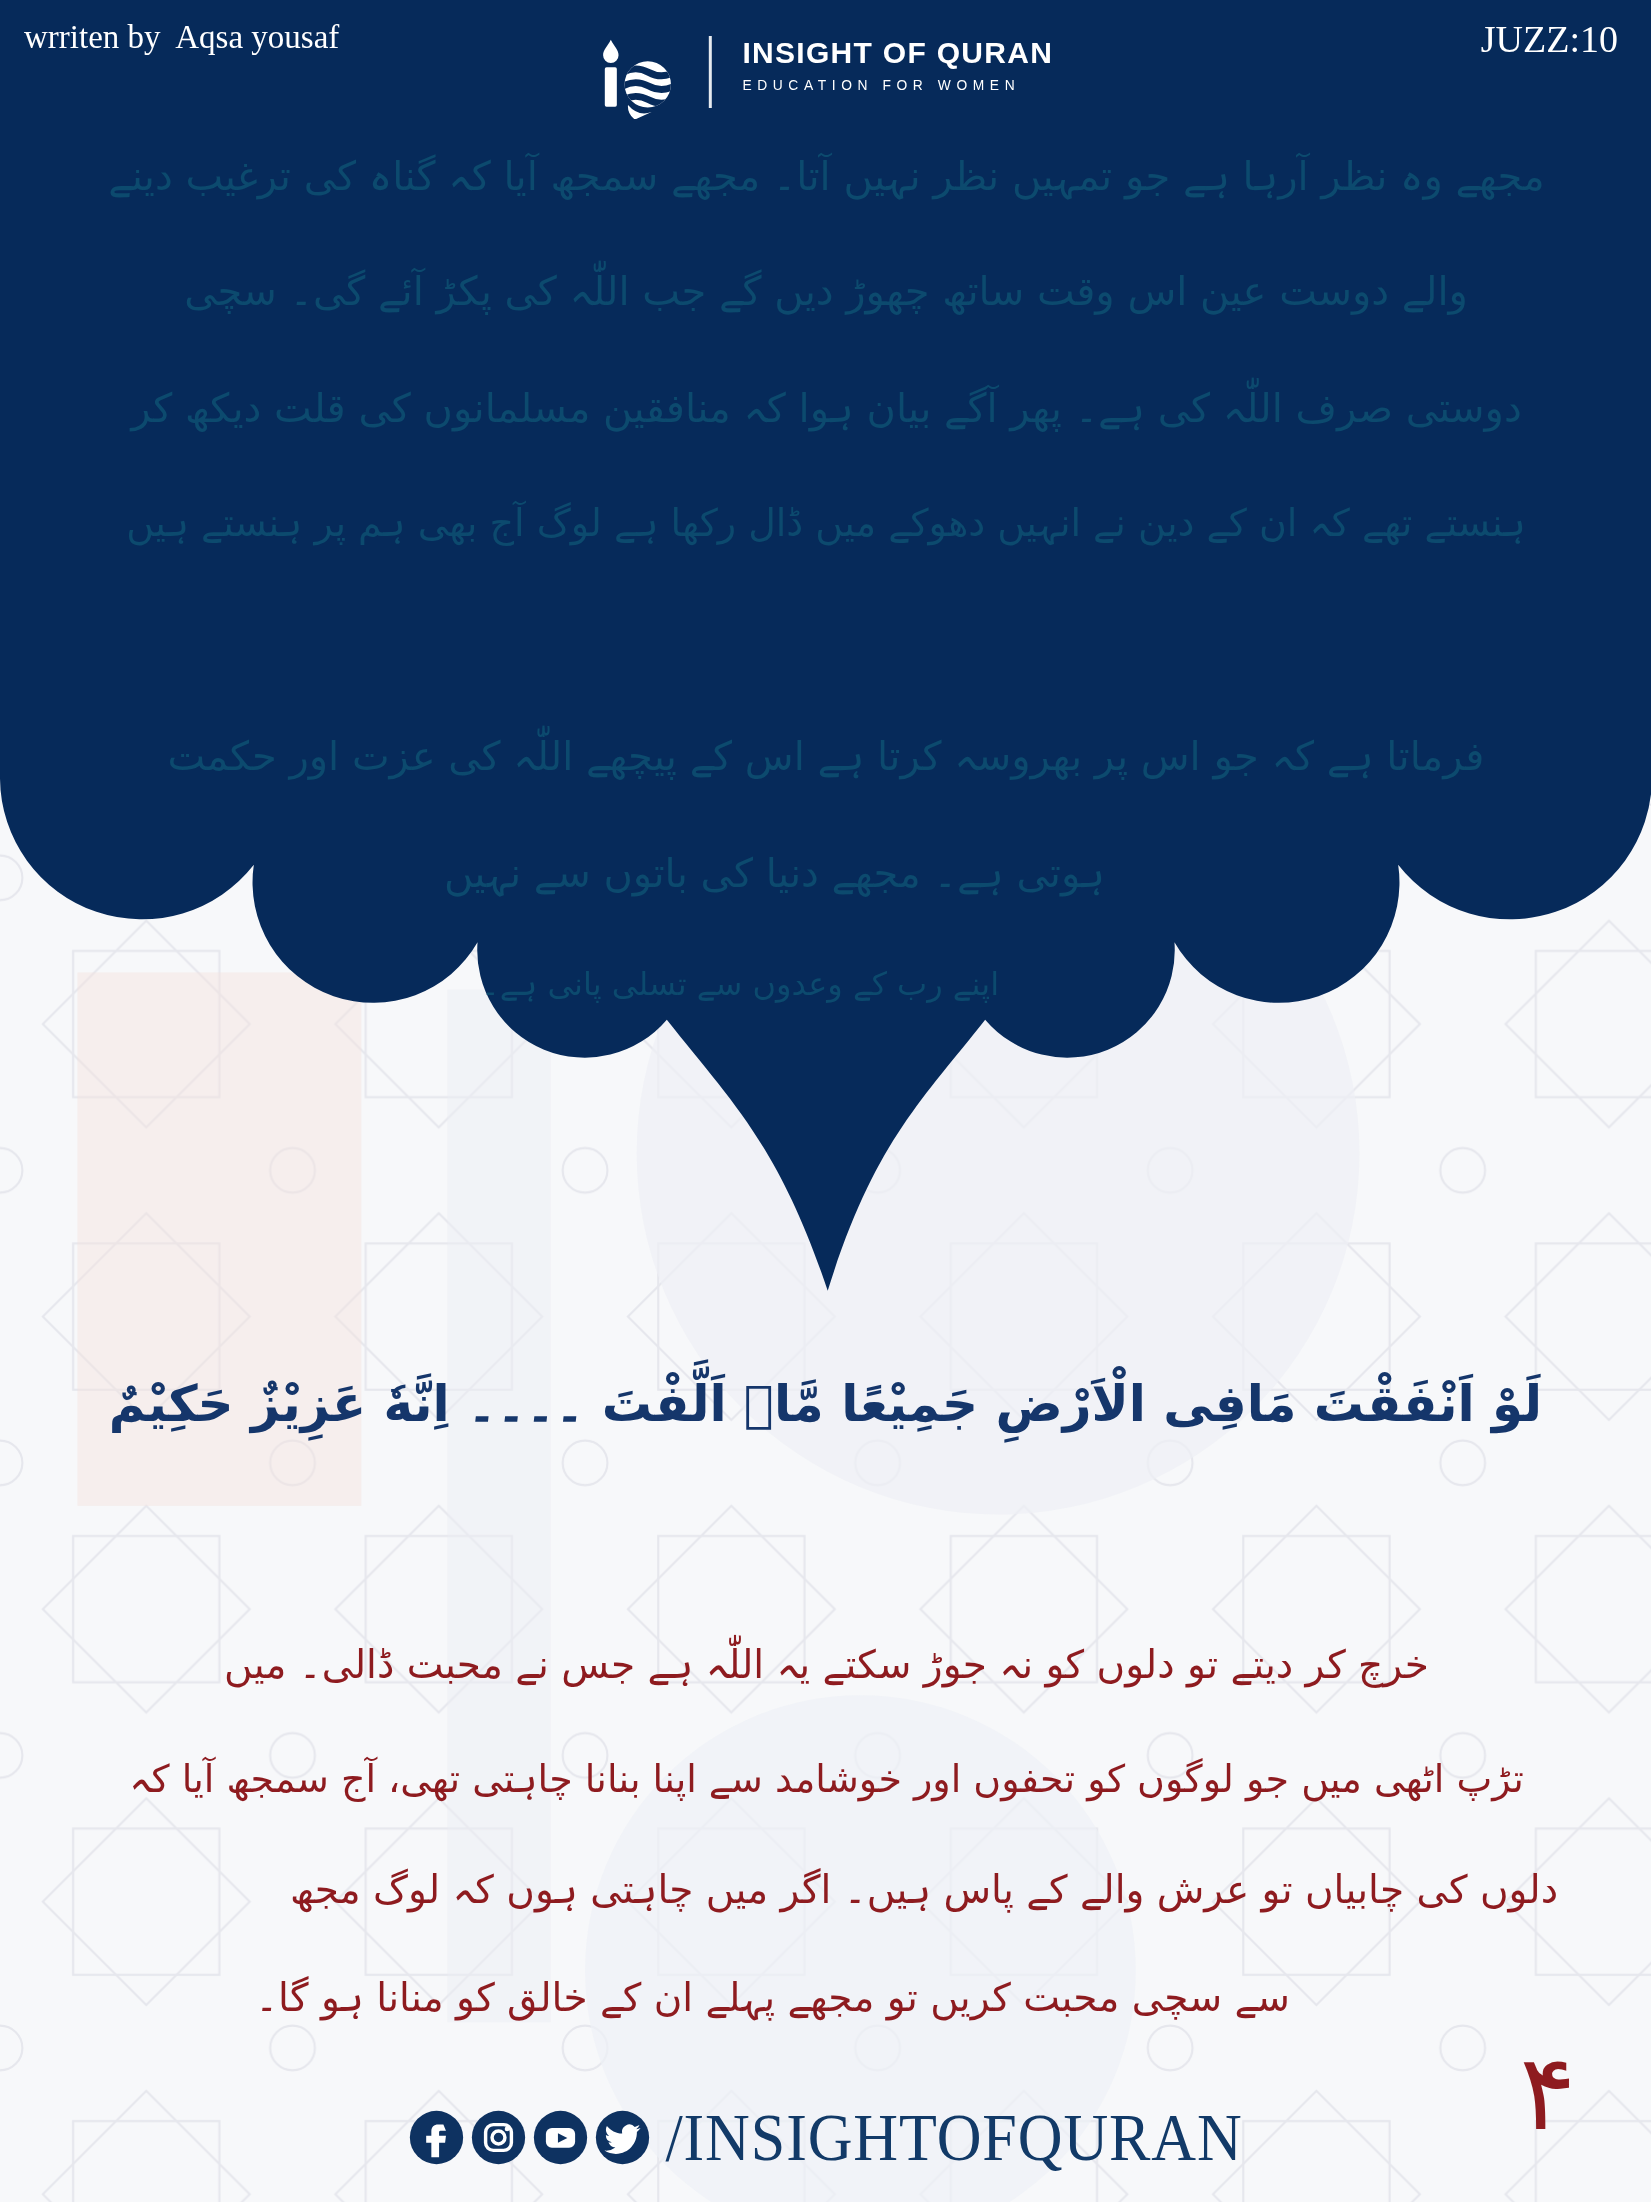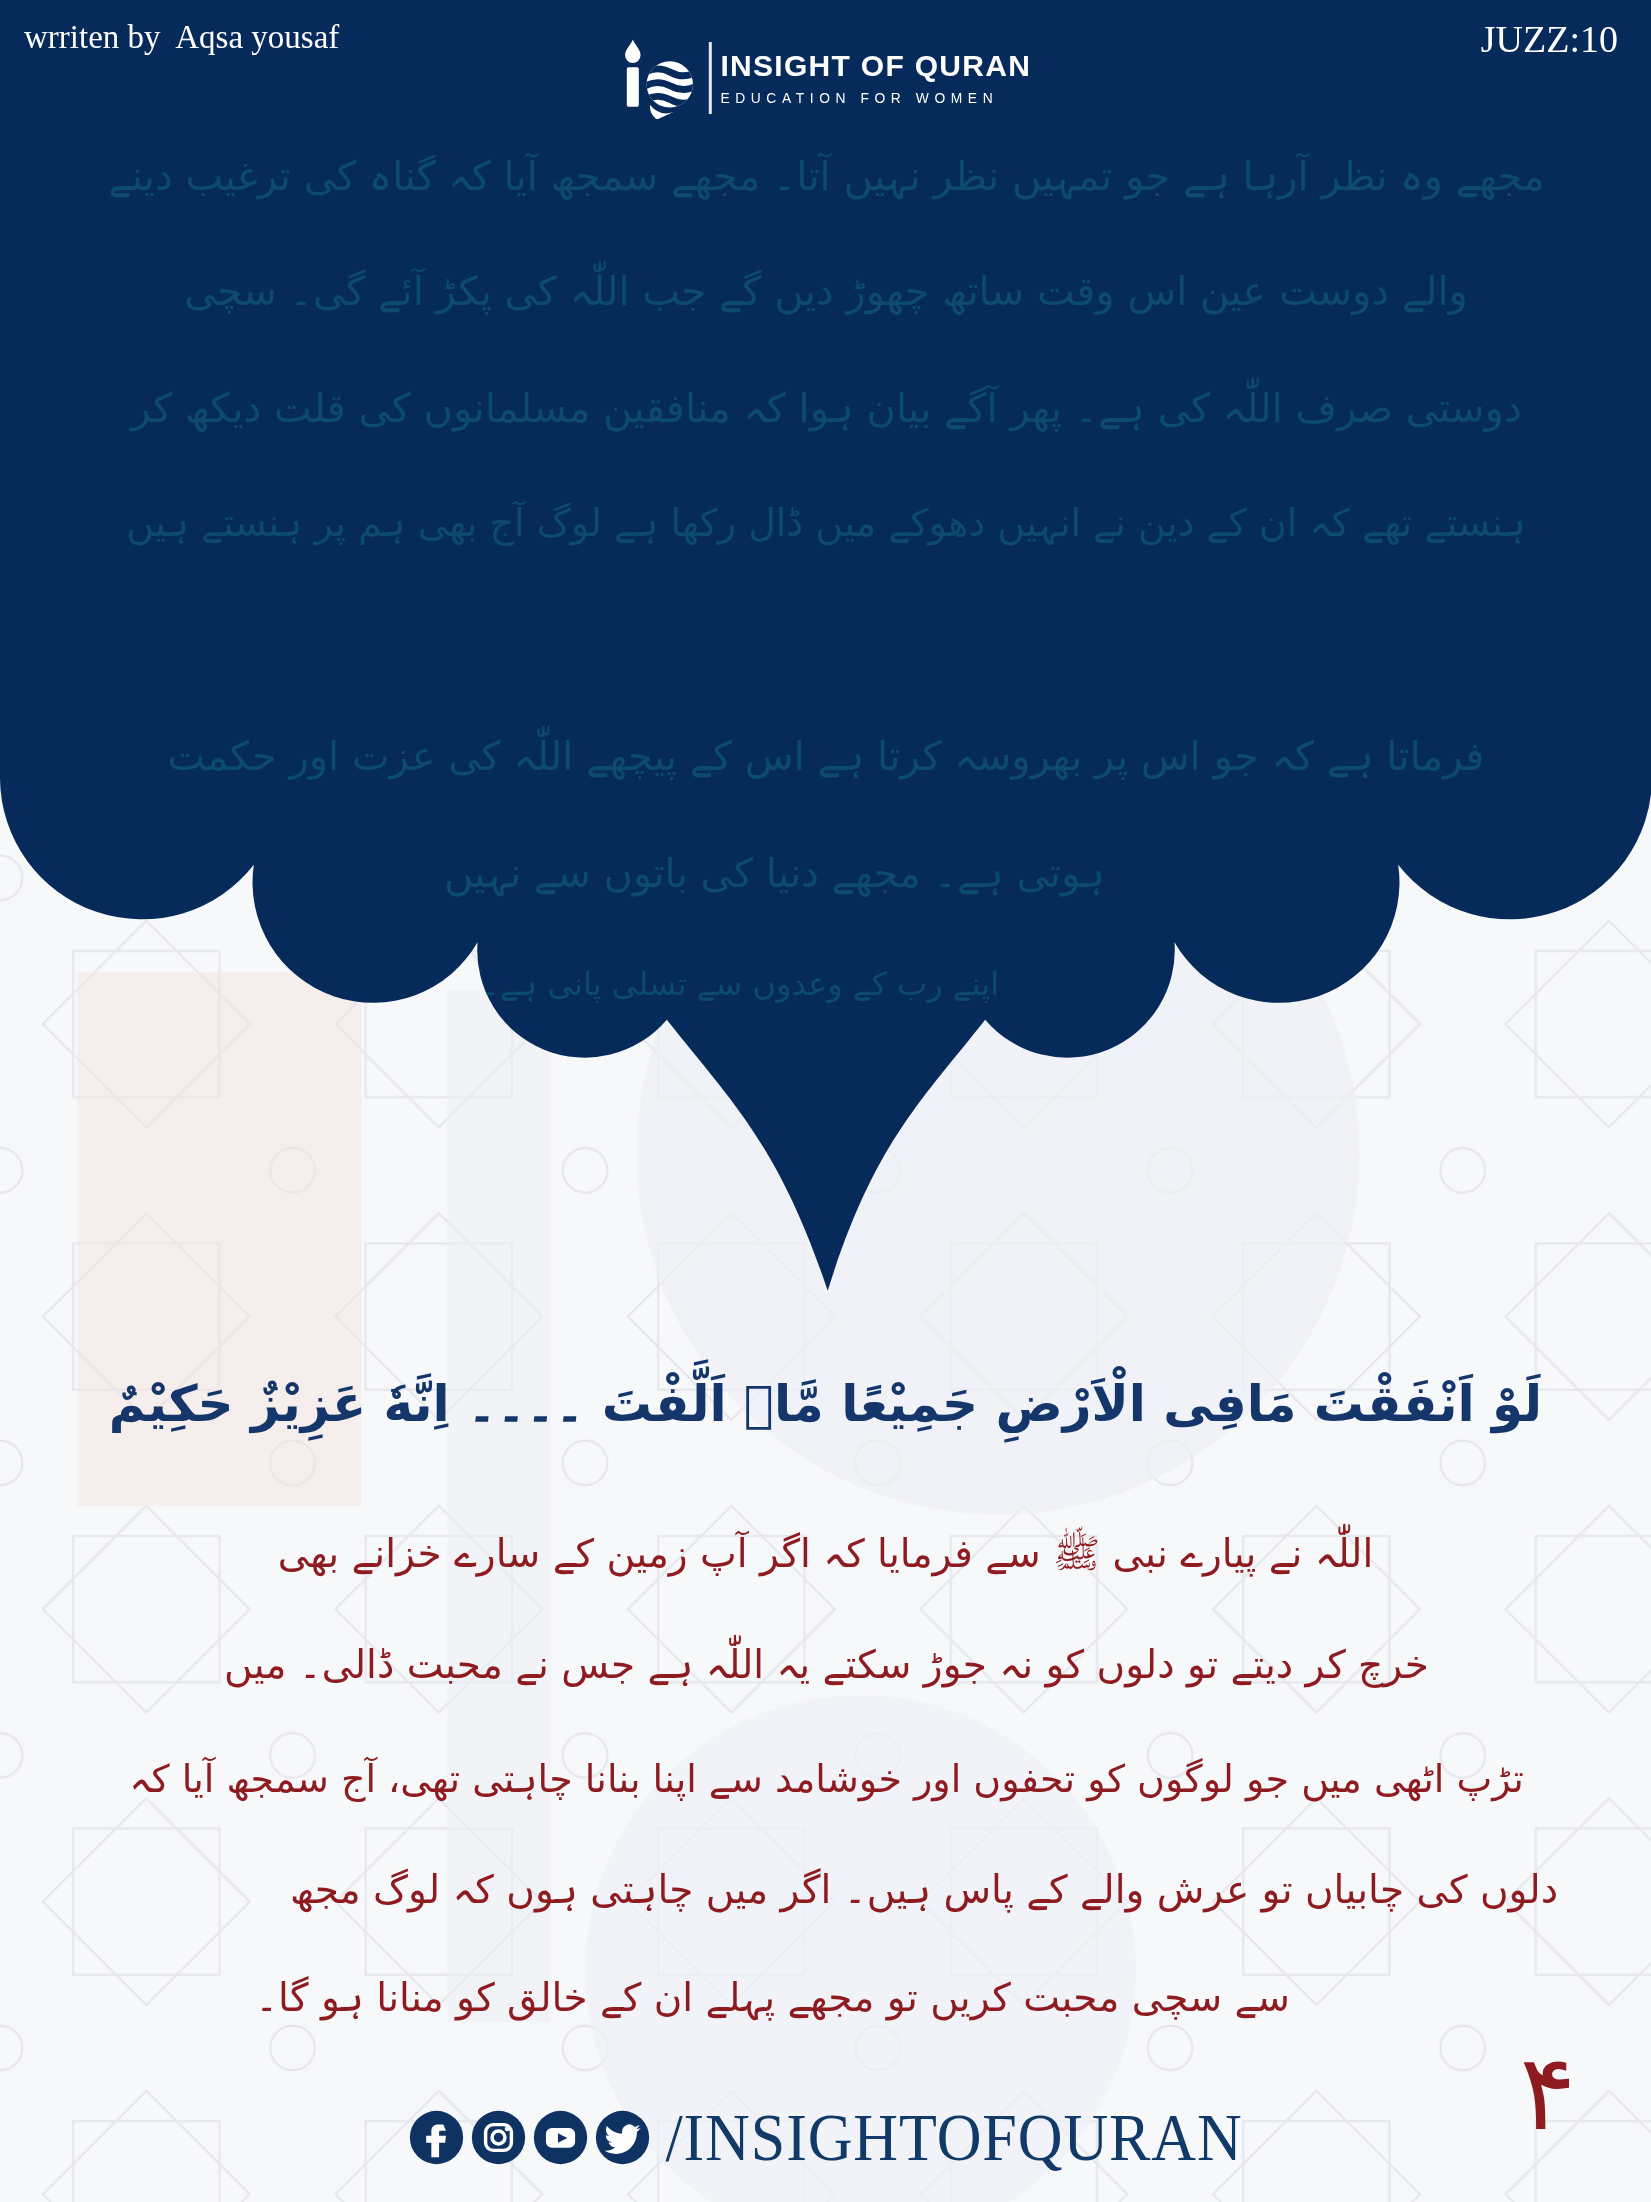--- a/index.html
+++ b/index.html
@@ -8,21 +8,21 @@
   
   .bg-layer{position:absolute;inset:0;z-index:0;}
   
   .hero-svg{position:absolute;left:0;top:0;z-index:1;}
   
   .credit{position:absolute;left:24px;top:19px;z-index:3;color:#ffffff;
           font-family:"Liberation Serif",serif;font-size:33px;white-space:pre;}
   .juz{position:absolute;right:34px;top:17px;z-index:3;color:#ffffff;
        font-family:"Liberation Serif",serif;font-size:38px;}
   .logo{position:absolute;left:50%;top:36px;transform:translateX(-50%);z-index:3;
-        display:flex;align-items:center;gap:9px;}
+        display:flex;align-items:flex-start;gap:31px;}
   .logo-divider{width:2.6px;height:72px;background:#ffffff;opacity:.9;}
   .logo-text .t1{color:#ffffff;font-weight:bold;font-size:30px;letter-spacing:1.3px;
                  font-family:"Liberation Sans",sans-serif;}
   .logo-text .t2{color:#ffffff;font-size:13.8px;letter-spacing:5.6px;margin-top:7.7px;
                  font-family:"Liberation Sans",sans-serif;}
   
   .hero-line{position:absolute;z-index:2;color:#0c4a6e;direction:rtl;text-align:center;
              white-space:nowrap;font-family:"DejaVu Sans",sans-serif;}
   .hl1{top:153px;left:52px;width:1549px;font-size:40px;}
   .hl2{top:268px;left:69px;width:1514px;font-size:40px;}
@@ -125,21 +125,20 @@
   <div class="hero-line hl1">مجھے وہ نظر آرہا ہے جو تمہیں نظر نہیں آتا۔ مجھے سمجھ آیا کہ گناہ کی ترغیب دینے</div>
   <div class="hero-line hl2">والے دوست عین اس وقت ساتھ چھوڑ دیں گے جب اللّٰہ کی پکڑ آئے گی۔ سچی</div>
   <div class="hero-line hl3">دوستی صرف اللّٰہ کی ہے۔ پھر آگے بیان ہوا کہ منافقین مسلمانوں کی قلت دیکھ کر</div>
   <div class="hero-line hl4">ہنستے تھے کہ ان کے دین نے انہیں دھوکے میں ڈال رکھا ہے لوگ آج بھی ہم پر ہنستے ہیں</div>
   <div class="hero-line hl6">فرماتا ہے کہ جو اس پر بھروسہ کرتا ہے اس کے پیچھے اللّٰہ کی عزت اور حکمت</div>
   <div class="hero-line hl7">ہوتی ہے۔ مجھے دنیا کی باتوں سے نہیں</div>
   <div class="hero-line hl8">اپنے رب کے وعدوں سے تسلی پانی ہے۔</div>
 
   <div class="verse">لَوْ اَنْفَقْتَ مَافِی الْاَرْضِ جَمِیْعًا مَّاۤ اَلَّفْتَ ۔۔۔۔ اِنَّهٗ عَزِیْزٌ حَکِیْمٌ</div>
 
-  <div class="com-line ml1">اللّٰہ نے پیارے نبی ﷺ سے فرمایا کہ اگر آپ زمین کے سارے خزانے بھی</div>
   <div class="com-line ml2">خرچ کر دیتے تو دلوں کو نہ جوڑ سکتے یہ اللّٰہ ہے جس نے محبت ڈالی۔ میں</div>
   <div class="com-line ml3">تڑپ اٹھی میں جو لوگوں کو تحفوں اور خوشامد سے اپنا بنانا چاہتی تھی، آج سمجھ آیا کہ</div>
   <div class="com-line ml4">دلوں کی چابیاں تو عرش والے کے پاس ہیں۔ اگر میں چاہتی ہوں کہ لوگ مجھ</div>
   <div class="com-line ml5">سے سچی محبت کریں تو مجھے پہلے ان کے خالق کو منانا ہو گا۔</div>
 
   <div class="footer">
     <div class="social">
       <svg width="55" height="55" viewBox="0 0 64 64">
         <circle cx="32" cy="32" r="31" fill="#0e3261"></circle>
         <path fill="#ffffff" d="M40 17 h-6 c-5 0 -8 3 -8 8 v5 h-6 v8 h6 v17 h9 v-17 h7 l1 -8 h-8 v-4 c0 -1.6 0.9 -2 3 -2 h5 z"></path>

